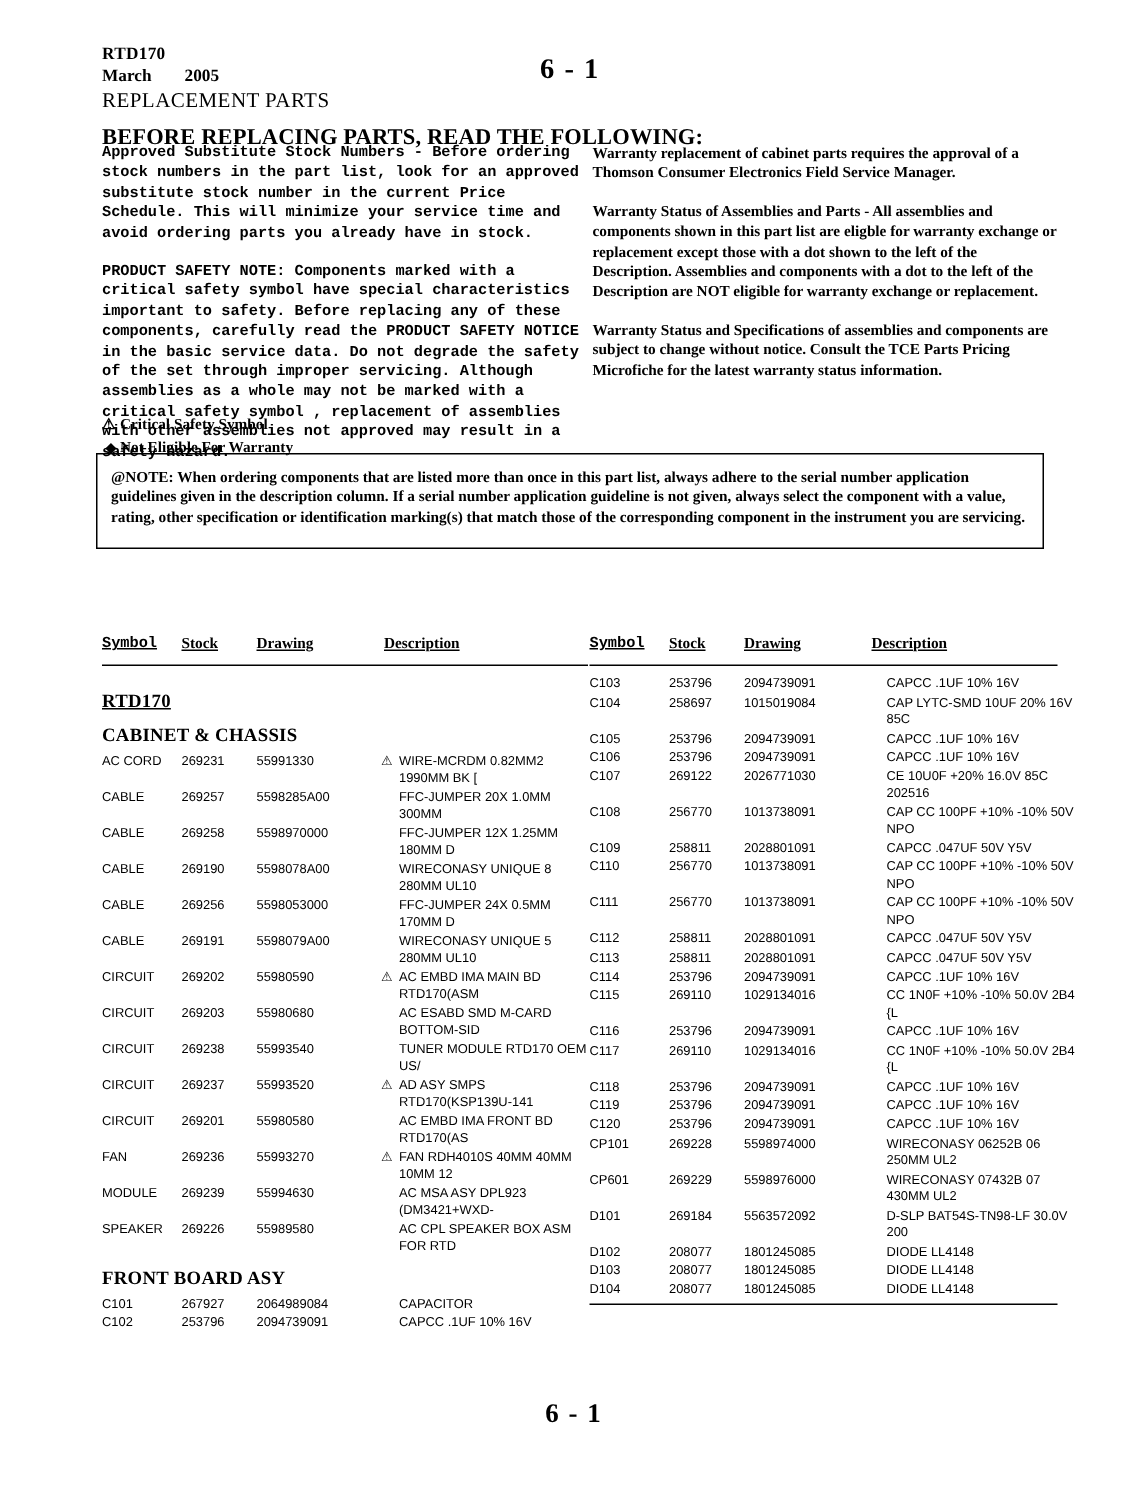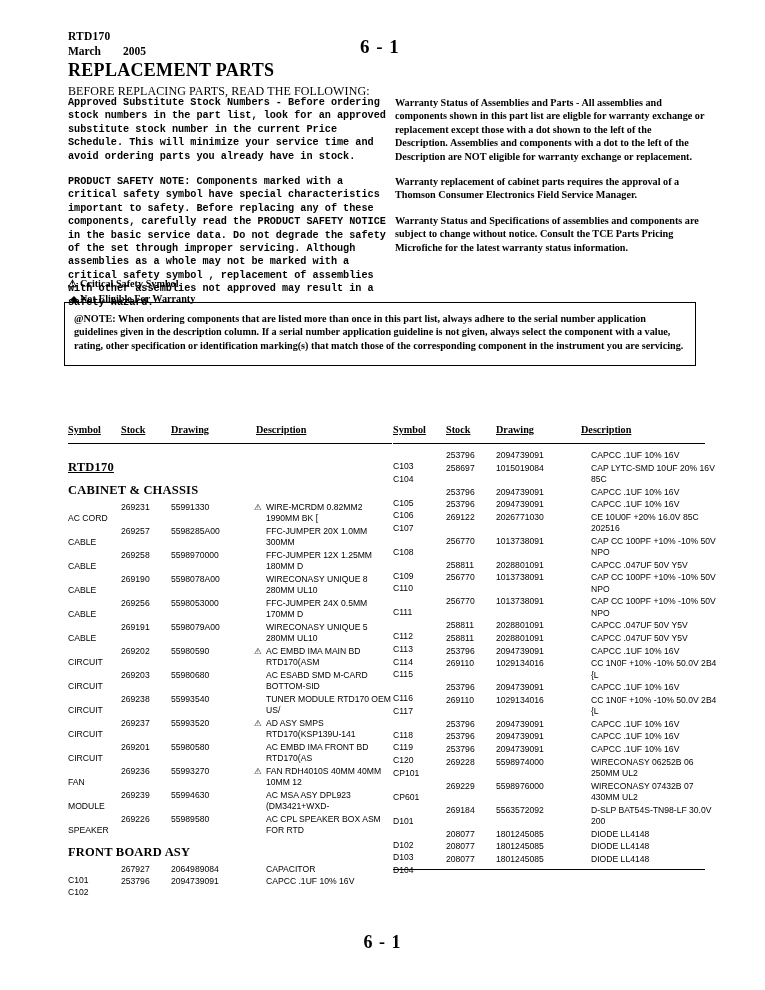--- a/index.html
+++ b/index.html
@@ -42,29 +42,29 @@
   .hdr-page {
     position: absolute;
     left: 360px; top: 36px;
     font-weight: bold;
     font-size: 19px;
     letter-spacing: 1px;
   }
   .hdr-title {
     position: absolute;
     left: 68px; top: 60px;
-    font-weight: bold;
-    font-size: 18px;
+    font-weight: normal;
+    font-size: 14px;
     letter-spacing: 0.3px;
   }
   .hdr-sub {
     position: absolute;
     left: 68px; top: 84px;
-    font-weight: normal;
-    font-size: 12px;
+    font-weight: bold;
+    font-size: 15px;
     letter-spacing: 0.1px;
   }
 
   
   .intro-left {
     position: absolute;
     left: 68px; top: 96px;
     width: 318px;
     font-family: Liberation Mono, monospace;
   }
@@ -132,21 +132,21 @@
     height: 16px;
     font-weight: bold;
     font-size: 10.2px;
   }
   .tbl-head span {
     position: absolute;
     top: 0;
     text-decoration: underline;
     white-space: nowrap;
   }
-  .th-sym  { left: 0px; }
+  .th-sym  { left: 0px; font-family: Liberation Mono, monospace; }
   .th-stk  { left: 53px; text-align: right; }
   .th-drw  { left: 103px; }
   .th-desc { left: 188px; }
 
   .tbl-rule {
     height: 0;
     border-top: 1.6px solid #000;
     margin-top: 3px;
   }
   .tbl-rule.bottom { margin-top: 4px; }
@@ -169,21 +169,21 @@
   .row {
     position: relative;
     font-family: "Liberation Sans", sans-serif;
     font-size: 8.6px;
     line-height: 11.4px;
     min-height: 11.4px;
     margin-bottom: 1.2px;
   }
   .c-sym {
     position: absolute;
-    left: 0; top: 11px;
+    left: 0; top: 0;
     width: 50px;
     word-break: break-all;
   }
   .c-stk {
     position: absolute;
     left: 53px; top: 0;
     width: 48px;
   }
   .c-drw {
     position: absolute;
@@ -228,22 +228,22 @@
   </div>
   <div class="hdr-page">6 - 1</div>
   <div class="hdr-title">REPLACEMENT PARTS</div>
   <div class="hdr-sub">BEFORE REPLACING PARTS, READ THE FOLLOWING:</div>
 
   <div class="intro-left">
     <p class="para">Approved Substitute Stock Numbers - Before ordering stock numbers in the part list, look for an approved substitute stock number in the current Price Schedule.  This will minimize your service time and avoid ordering parts you already have in stock.</p>
     <p class="para">PRODUCT SAFETY NOTE:   Components marked with a critical safety symbol have special characteristics important to safety.  Before replacing any of these components, carefully read the PRODUCT SAFETY NOTICE in the basic service data.  Do not degrade the safety of the set through improper servicing.  Although assemblies as a whole may not be marked with a critical safety symbol , replacement of assemblies with other assemblies not approved may result in a safety hazard.</p>
   </div>
   <div class="intro-right">
+    <p class="para">Warranty replacement of cabinet parts requires the approval of a Thomson Consumer Electronics Field Service Manager.</p>
     <p class="para">Warranty Status of Assemblies and Parts - All assemblies and components shown in this part list are eligble for warranty exchange or replacement except those with a dot shown to the left of the Description.  Assemblies and components with a dot to the left of the Description are NOT eligible for warranty exchange or replacement.</p>
-    <p class="para">Warranty replacement of cabinet parts requires the approval of a Thomson Consumer Electronics Field Service Manager.</p>
     <p class="para">Warranty Status and Specifications of assemblies and components are subject to change without notice.  Consult the TCE Parts Pricing Microfiche for the latest warranty status information.</p>
   </div>
 
   <div class="legend">
     <div class="legend-row">
       <span class="sym-tri">⚠</span><span>Critical Safety Symbol</span>
     </div>
     <div class="legend-row">
       <span class="sym-dot">◆</span><span>Not Eligible For Warranty</span>
     </div>

